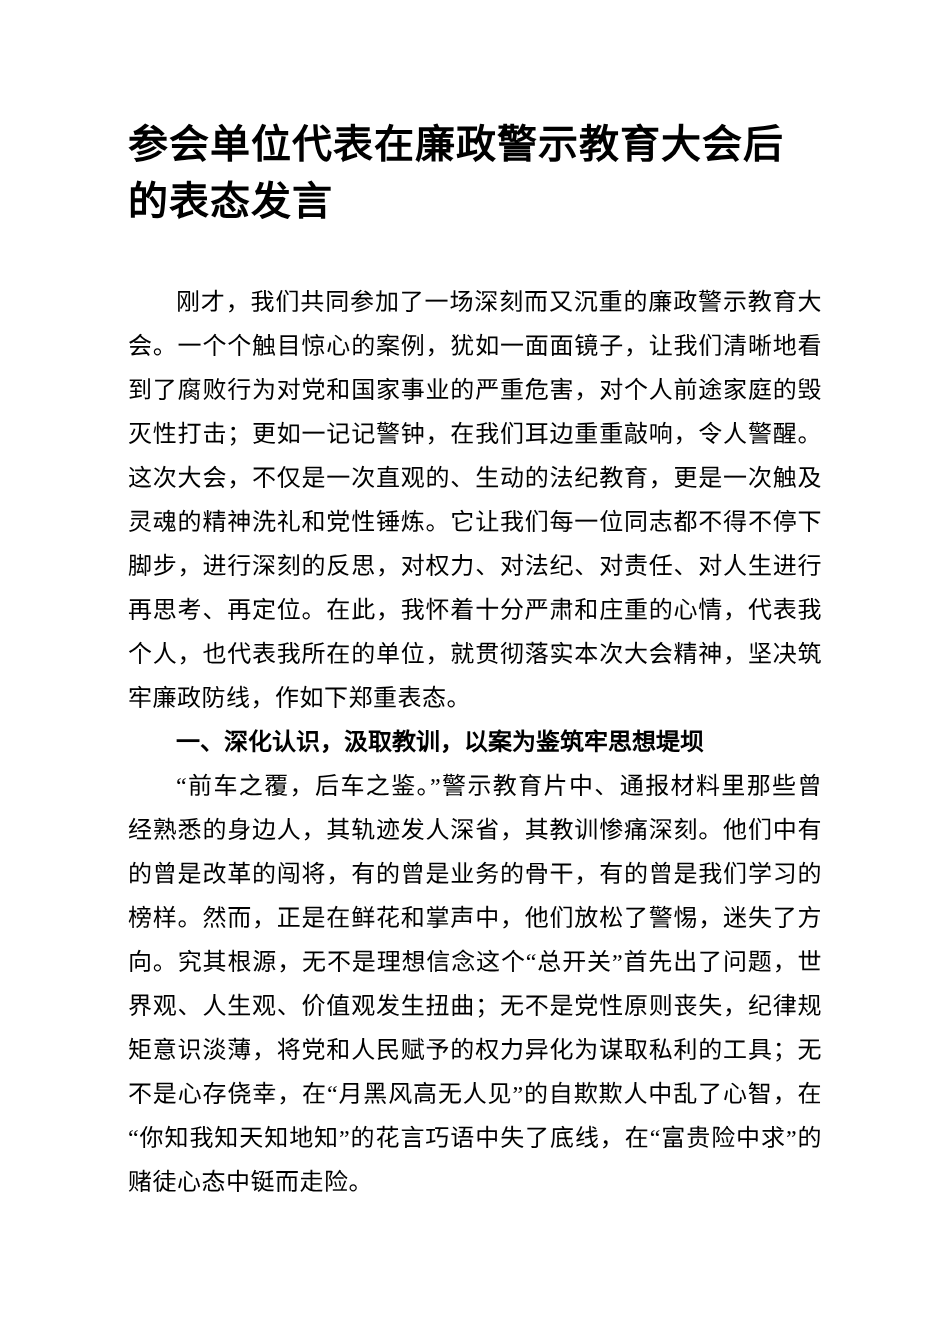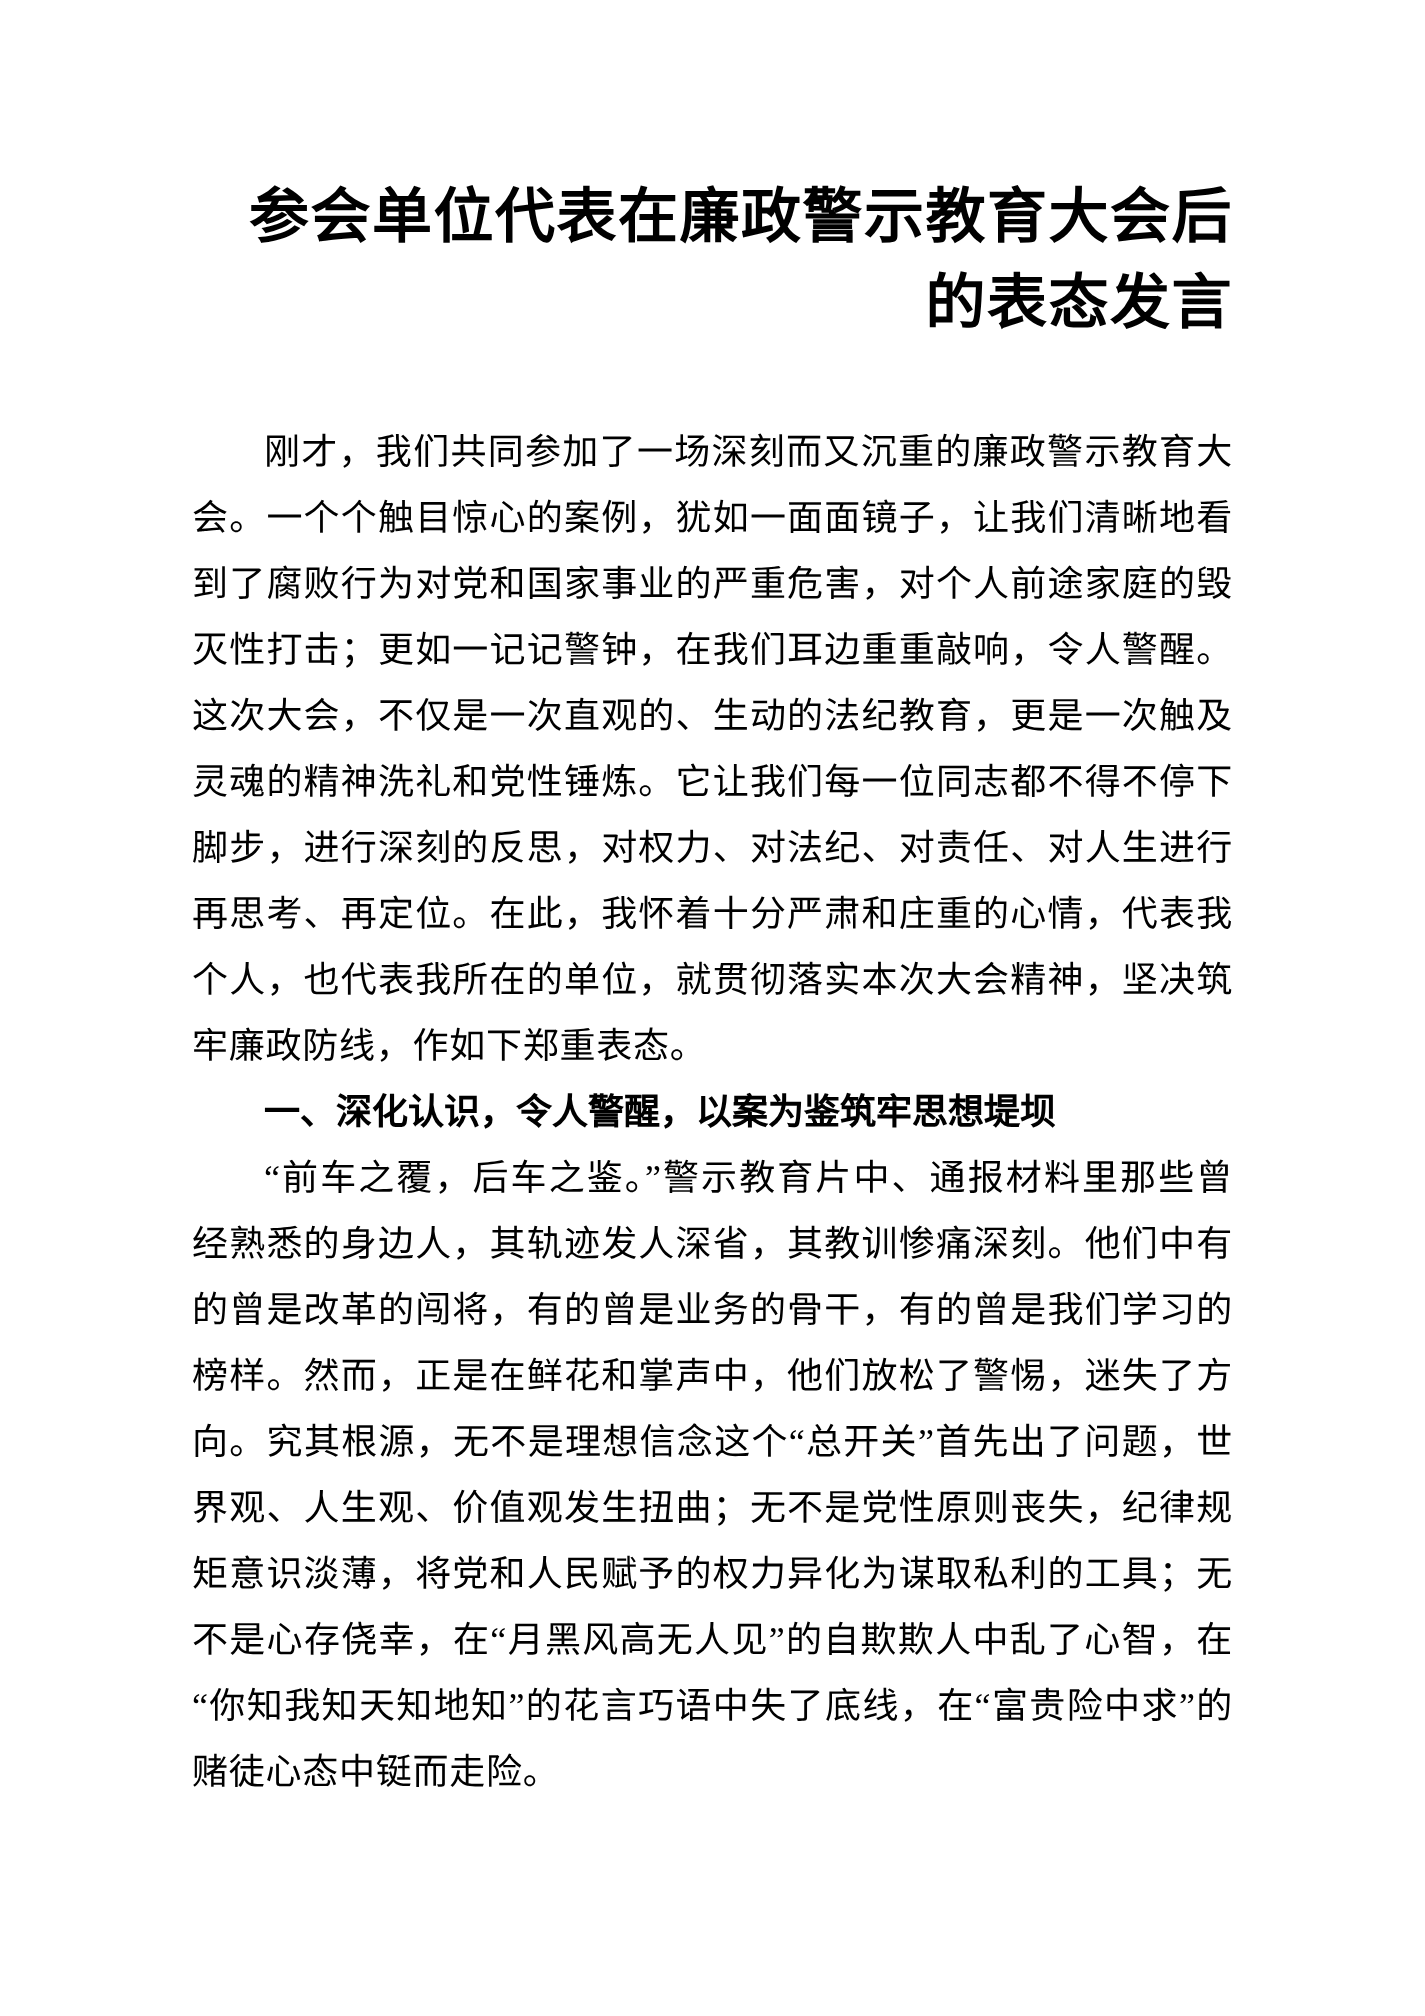--- a/index.html
+++ b/index.html
@@ -19,21 +19,21 @@
     width: 950px;
     height: 1344px;
     padding: 116px 128px 40px 128px;
     background: #ffffff;
   }
   .doc-title {
     font-family: "Liberation Serif", "DejaVu Serif", serif;
     font-weight: bold;
     font-size: 40px;
     line-height: 57px;
-    text-align: right;
+    text-align: left;
     letter-spacing: 1px;
     margin: 0 0 50px 0;
   }
   .doc-body p {
     margin: 0;
     font-size: 24px;
     line-height: 44px;
     text-align: justify;
     text-justify: inter-ideograph;
     text-indent: 2em;
@@ -45,16 +45,16 @@
     letter-spacing: 0;
   }
 </style>
 </head>
 <body>
 
 <div class="page">
   <h1 class="doc-title">参会单位代表在廉政警示教育大会后的表态发言</h1>
   <div class="doc-body">
       <p class="body">刚才，我们共同参加了一场深刻而又沉重的廉政警示教育大会。一个个触目惊心的案例，犹如一面面镜子，让我们清晰地看到了腐败行为对党和国家事业的严重危害，对个人前途家庭的毁灭性打击；更如一记记警钟，在我们耳边重重敲响，令人警醒。这次大会，不仅是一次直观的、生动的法纪教育，更是一次触及灵魂的精神洗礼和党性锤炼。它让我们每一位同志都不得不停下脚步，进行深刻的反思，对权力、对法纪、对责任、对人生进行再思考、再定位。在此，我怀着十分严肃和庄重的心情，代表我个人，也代表我所在的单位，就贯彻落实本次大会精神，坚决筑牢廉政防线，作如下郑重表态。</p>
-      <p class="heading">一、深化认识，令人警醒，以案为鉴筑牢思想堤坝</p>
+      <p class="heading">一、深化认识，汲取教训，以案为鉴筑牢思想堤坝</p>
       <p class="body">“前车之覆，后车之鉴。”警示教育片中、通报材料里那些曾经熟悉的身边人，其轨迹发人深省，其教训惨痛深刻。他们中有的曾是改革的闯将，有的曾是业务的骨干，有的曾是我们学习的榜样。然而，正是在鲜花和掌声中，他们放松了警惕，迷失了方向。究其根源，无不是理想信念这个“总开关”首先出了问题，世界观、人生观、价值观发生扭曲；无不是党性原则丧失，纪律规矩意识淡薄，将党和人民赋予的权力异化为谋取私利的工具；无不是心存侥幸，在“月黑风高无人见”的自欺欺人中乱了心智，在“你知我知天知地知”的花言巧语中失了底线，在“富贵险中求”的赌徒心态中铤而走险。</p>
     </div>
 </div>
 
 </body></html>

